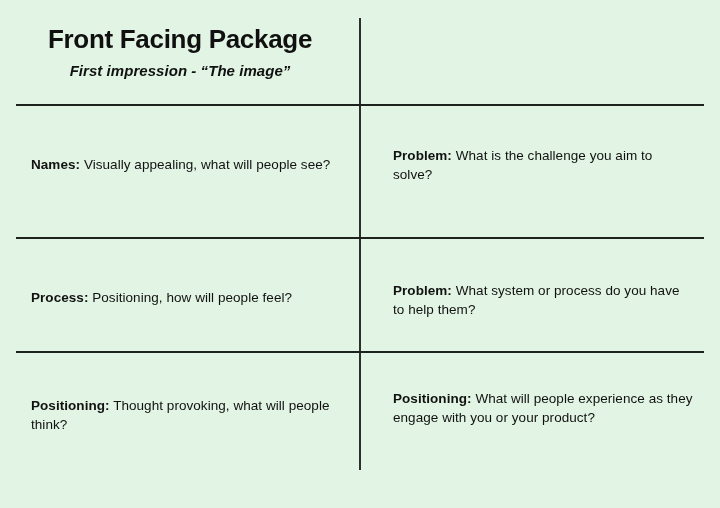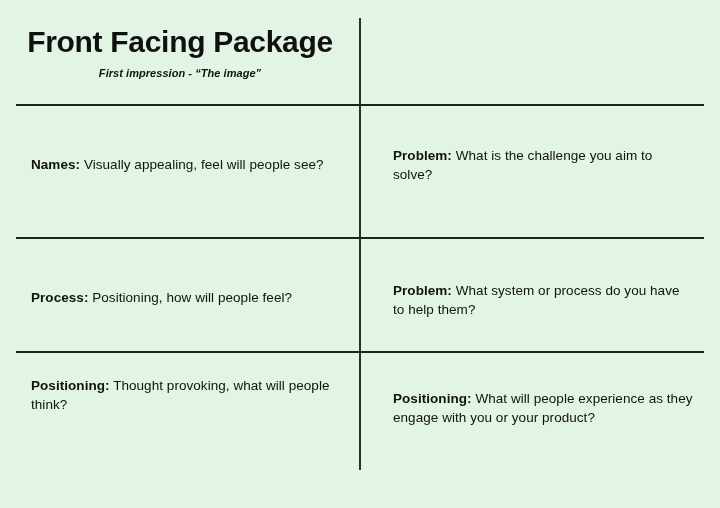--- a/index.html
+++ b/index.html
@@ -50,51 +50,51 @@
     width: 352px;
     height: 104px;
     text-align: center;
   }
   .col-head.left  { left: 4px; }
   .col-head.right { left: 364px; }
 
   .head-title {
     margin: 0;
     padding-top: 26px;
-    font-size: 30px;
+    font-size: 26px;
     font-weight: bold;
     letter-spacing: -0.3px;
     line-height: 1.05;
     color: #101010;
   }
   .head-sub {
     margin: 0;
     padding-top: 9px;
-    font-size: 11px;
+    font-size: 15px;
     font-weight: bold;
     font-style: italic;
     letter-spacing: 0.05px;
     color: #111111;
   }
 
   
   .cell {
     position: absolute;
     font-size: 13.5px;
     line-height: 1.42;
     letter-spacing: 0.05px;
     color: #111111;
   }
   .cell .lead { font-weight: bold; text-align: center; }
 
   
   .cell.left  { left: 31px; width: 305px; }
   .cell.l-1   { top: 155px; }
   .cell.l-2   { top: 288px; }
-  .cell.l-3   { top: 376px; }
+  .cell.l-3   { top: 396px; }
 
   
   .cell.right { left: 393px; width: 300px; }
   .cell.r-1   { top: 146px; }
   .cell.r-2   { top: 281px; }
   .cell.r-3   { top: 389px; }
 </style>
 </head>
 <body>
 
@@ -105,21 +105,21 @@
   <div class="h-divider h-2"></div>
   <div class="h-divider h-3"></div>
 
   <div class="col-head left">
     <h1 class="head-title">Front Facing Package</h1>
     <p class="head-sub">First impression - “The image”</p>
   </div>
 
 
   <div class="cell left l-1">
-    <span class="lead">Names:</span><span class="body"> Visually appealing, feel will people see?</span>
+    <span class="lead">Names:</span><span class="body"> Visually appealing, what will people see?</span>
   </div>
   <div class="cell left l-2">
     <span class="lead">Process:</span><span class="body"> Positioning, how will people feel?</span>
   </div>
   <div class="cell left l-3">
     <span class="lead">Positioning:</span><span class="body"> Thought provoking, what will people think?</span>
   </div>
 
   <div class="cell right r-1">
     <span class="lead">Problem:</span><span class="body"> What is the challenge you aim to solve?</span>

